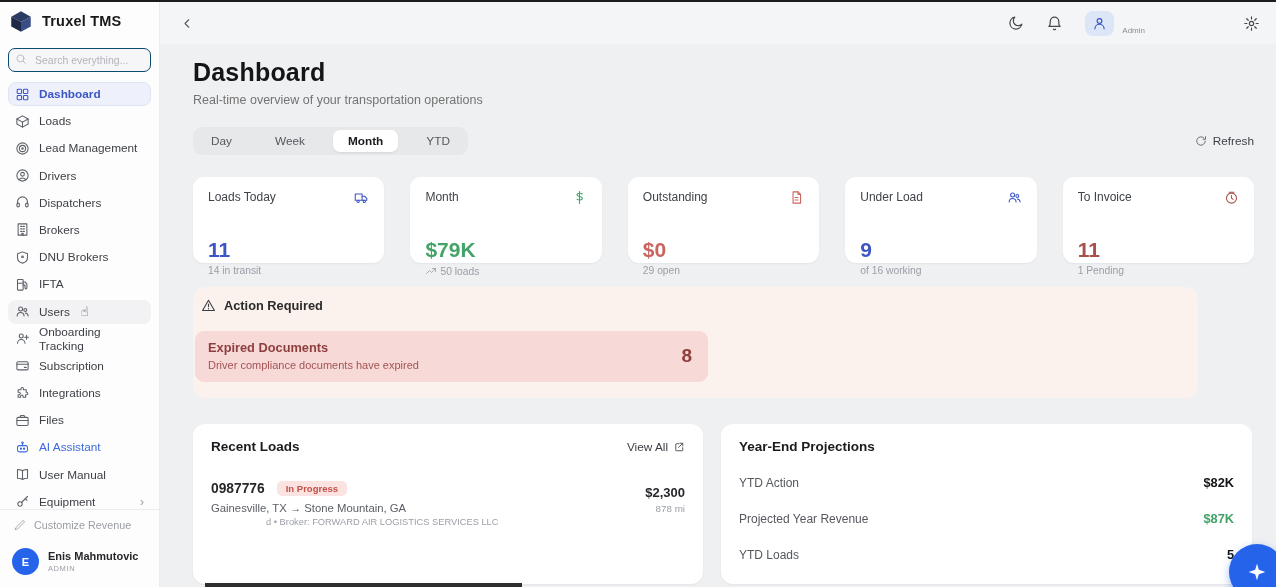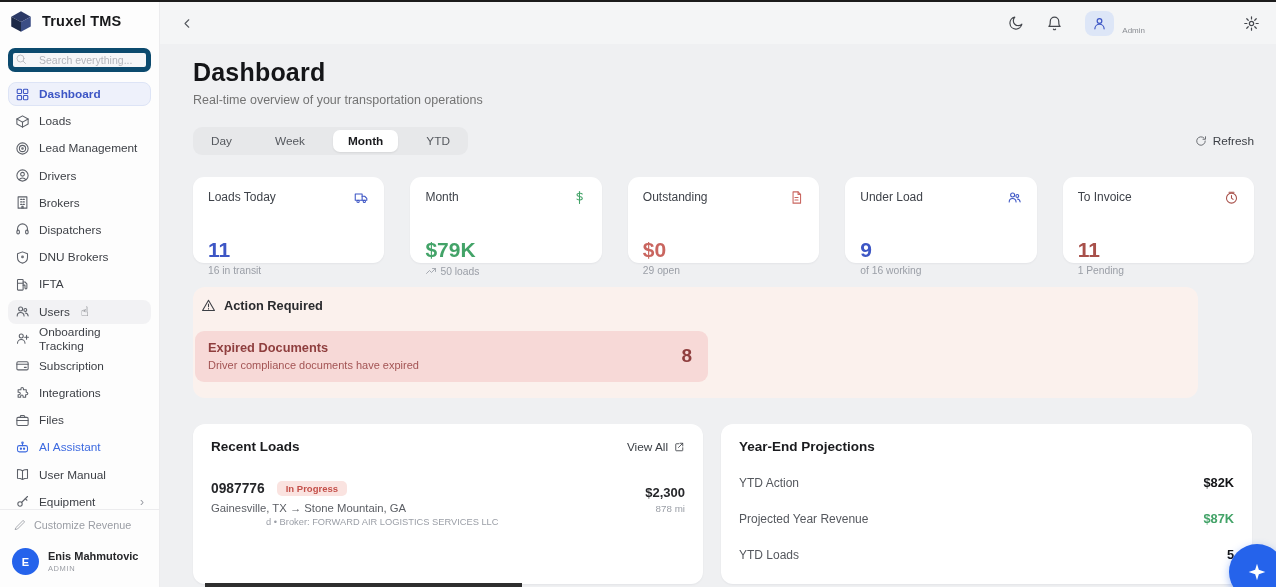--- a/index.html
+++ b/index.html
@@ -15,21 +15,21 @@
   .ic.sm svg { width:12px; height:12px; }
 
   
   .sidebar { position:absolute; left:0; top:0; width:160px; height:587px; background:#fdfdfd;
     border-right:1px solid #ececee; display:flex; flex-direction:column; z-index:10; }
   .logo-row { display:flex; align-items:center; gap:8px; padding:8px 10px 6px 8px; }
   .logo-mark svg { width:26px; height:26px; }
   .logo-title { font-size:14.5px; font-weight:bold; color:#17181a; letter-spacing:.2px; }
   .search-wrap { margin:8px 8px 10px 8px; position:relative; }
   .search-wrap .ic { position:absolute; left:7px; top:5px; color:#b3b5bb; }
-  .search-input { width:100%; height:24px; border:5px solid #0c4a6e; border-radius:7px; background:#f6f6f8;
+  .search-input { width:100%; height:24px; border:1px solid #0c4a6e; border-radius:7px; background:#f6f6f8;
     padding:0 6px 0 26px; font-size:10.5px; color:#55585e; outline:none; font-family:inherit; }
   .search-input::placeholder { color:#b3b5bb; }
   .nav { flex:1; padding:0 8px; overflow:hidden; }
   .nav-item { display:flex; align-items:center; gap:9px; height:24px; margin-bottom:3.2px; padding:0 6px;
     border-radius:8px; font-size:11.8px; color:#3c3f45; cursor:pointer; border:1px solid transparent; }
   .nav-item .ic { color:#5d6169; }
   .nav-item.active { color:#3d56c5; background:#eef1fb; border-color:#dde4f6; font-weight:bold; }
   .nav-item.active .ic { color:#3d56c5; }
   .nav-item.hovered { background:#f2f2f4; }
   .nav-item.ai { color:#3d6ae0; }
@@ -179,36 +179,36 @@
             <circle cx="12" cy="12" r="9"></circle>
             <circle cx="12" cy="10" r="3"></circle>
             <path d="M6.5 19a6.5 6.5 0 0 1 11 0"></path>
           </svg>
         </span>
       <span>Drivers</span>
     </div>
     <div class="nav-item">
       <span class="ic">
           <svg viewBox="0 0 24 24">
+            <path d="M4 14v-3a8 8 0 0 1 16 0v3"></path>
+            <rect x="3" y="13" width="4" height="6" rx="2"></rect>
+            <rect x="17" y="13" width="4" height="6" rx="2"></rect>
+          </svg>
+        </span>
+      <span>Dispatchers</span>
+    </div>
+    <div class="nav-item">
+      <span class="ic">
+          <svg viewBox="0 0 24 24">
             <rect x="5" y="3" width="14" height="18"></rect>
             <path d="M9 7h2M13 7h2M9 11h2M13 11h2M9 15h2M13 15h2"></path>
             <path d="M11 21v-3h2v3"></path>
           </svg>
         </span>
       <span>Brokers</span>
-    </div>
-    <div class="nav-item">
-      <span class="ic">
-          <svg viewBox="0 0 24 24">
-            <path d="M4 14v-3a8 8 0 0 1 16 0v3"></path>
-            <rect x="3" y="13" width="4" height="6" rx="2"></rect>
-            <rect x="17" y="13" width="4" height="6" rx="2"></rect>
-          </svg>
-        </span>
-      <span>Dispatchers</span>
     </div>
     <div class="nav-item">
       <span class="ic">
           <svg viewBox="0 0 24 24">
             <path d="M12 3l8 3v6c0 5-3.5 8-8 9-4.5-1-8-4-8-9V6z"></path>
             <circle cx="12" cy="11" r="1.3"></circle>
           </svg>
         </span>
       <span>DNU Brokers</span>
     </div>
@@ -387,21 +387,21 @@
         <span class="ic c-blue">
             <svg viewBox="0 0 24 24">
               <rect x="2" y="6.5" width="11" height="10"></rect>
               <path d="M13 10h4l3.5 3.5v3H13"></path>
               <circle cx="6.5" cy="18.2" r="1.8"></circle>
               <circle cx="16.5" cy="18.2" r="1.8"></circle>
             </svg>
           </span>
       </div>
       <div class="stat-value c-blue">11</div>
-      <div class="stat-sub">16 in transit</div>
+      <div class="stat-sub">14 in transit</div>
     </div>
 
     <div class="stat-card">
       <div class="stat-head">
         <span class="stat-label">Month</span>
         <span class="ic c-green">
             <svg viewBox="0 0 24 24">
               <path d="M12 2.5v19"></path>
               <path d="M16.5 6.5c-1.2-1.6-8.5-2-8.5 1.5s8.5 1.6 8.5 5.2-7.3 3.3-8.7 1.3"></path>
             </svg>

